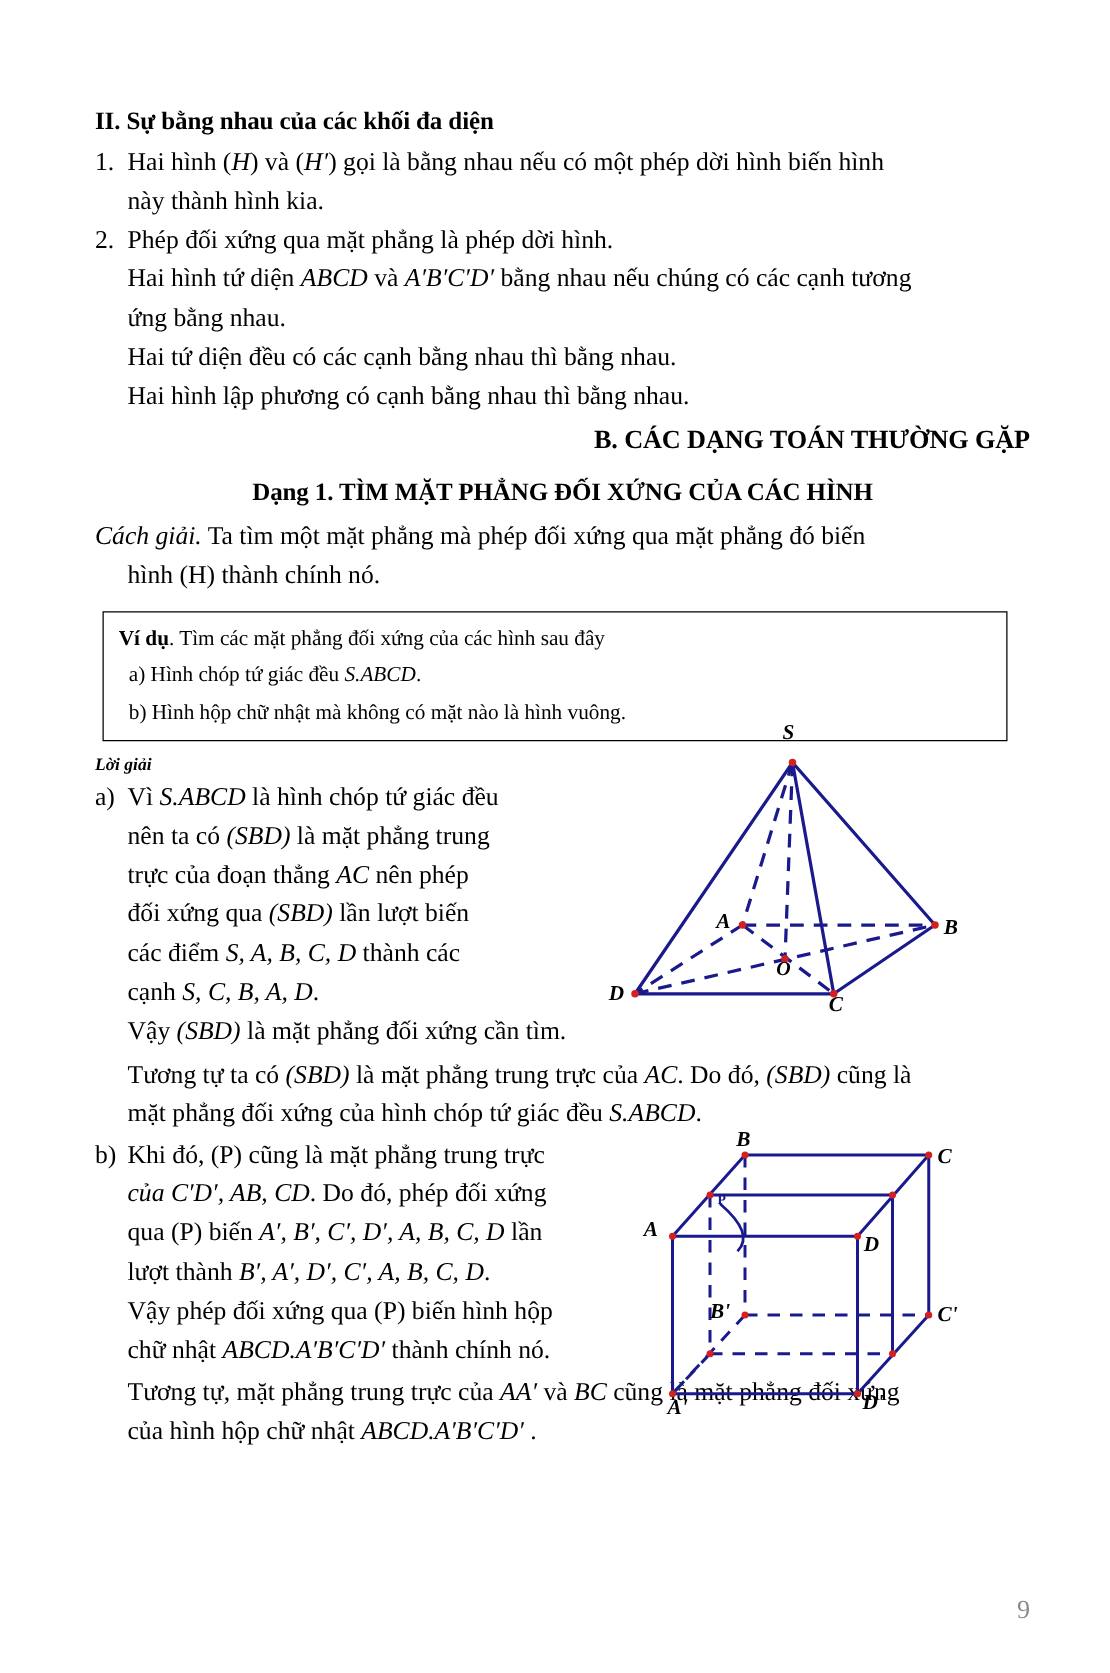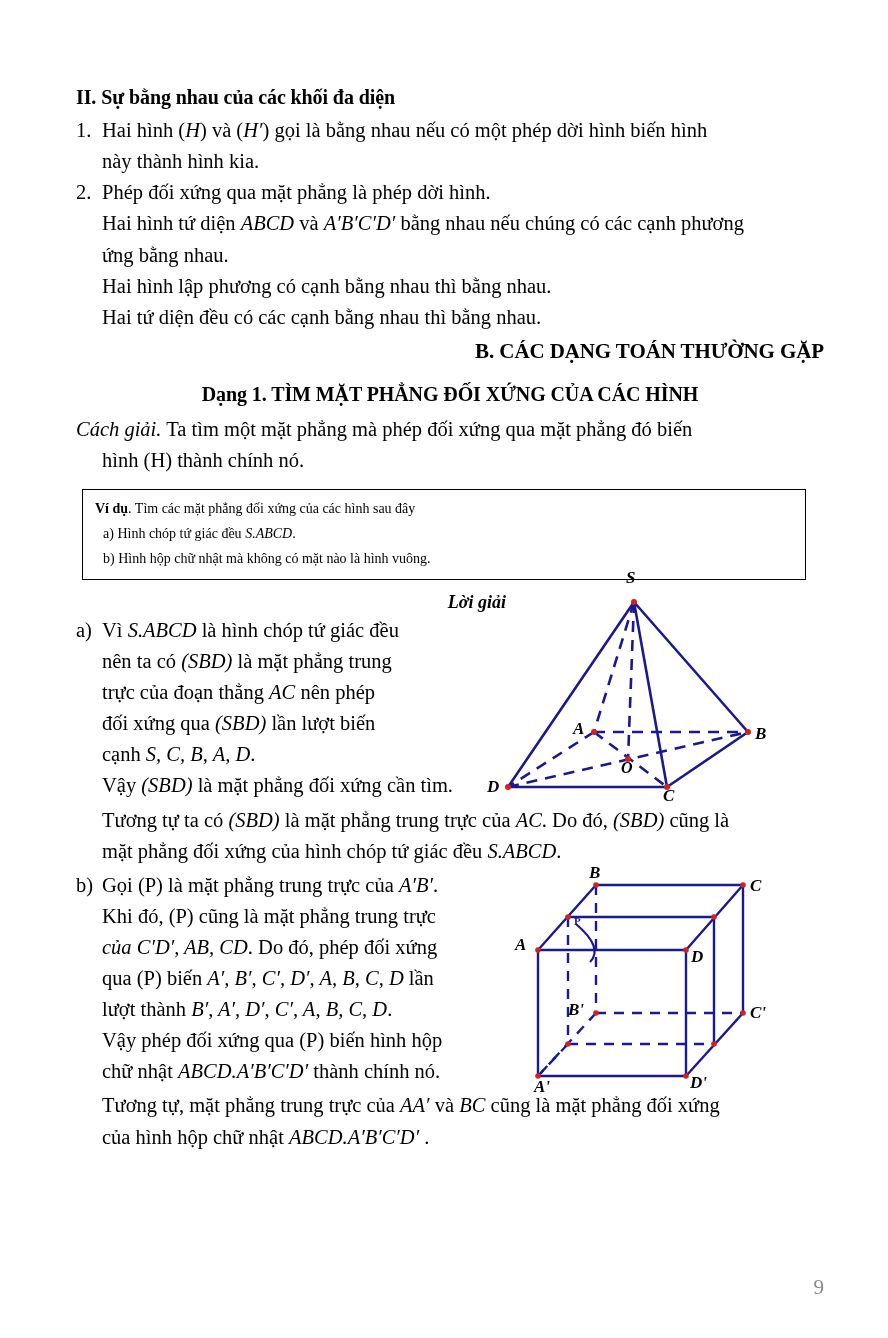--- a/index.html
+++ b/index.html
@@ -82,28 +82,28 @@
   .bi { font-weight: normal; font-style: italic; }
 
   
   .vidu-box {
     border: 1.5px solid #000;
     margin: 13px 0 0 6px;
     padding: 8px 12px 10px 12px;
     width: 724px;
     box-sizing: border-box;
   }
-  .vidu-line { font-size: 14px; line-height: 1.5; }
+  .vidu-line { font-size: 17px; line-height: 1.5; }
 
   
   .loigiai {
-    font-size: 18px;
+    font-size: 14px;
     font-weight: bold;
     font-style: italic;
-    text-align: right;
+    text-align: left;
     margin: 12px 0 2px 0;
     width: 430px;
   }
 
   .colwrap {
     position: relative;
     margin-top: 2px;
   }
   .col-narrow { width: 418px; }
   .col-narrow2 { width: 455px; }
@@ -135,24 +135,24 @@
       <span class="marker">1.</span>
       <span><span>Hai hình (</span><i>H</i><span>) và (</span><i>H</i><i>′</i><span>) gọi là bằng nhau nếu có một phép dời hình biến hình</span></span>
     </div>
     <div class="p indent">này thành hình kia.</div>
 
     <div class="num-item">
       <span class="marker">2.</span>
       <span>Phép đối xứng qua mặt phẳng là phép dời hình.</span>
     </div>
 
-    <div class="p indent"><span>Hai hình tứ diện </span><i>ABCD</i><span> và </span><i>A′B′C′D′</i><span> bằng nhau nếu chúng có các cạnh phương</span></div>
+    <div class="p indent"><span>Hai hình tứ diện </span><i>ABCD</i><span> và </span><i>A′B′C′D′</i><span> bằng nhau nếu chúng có các cạnh tương</span></div>
     <div class="p indent">ứng bằng nhau.</div>
+    <div class="p indent">Hai tứ diện đều có các cạnh bằng nhau thì bằng nhau.</div>
     <div class="p indent">Hai hình lập phương có cạnh bằng nhau thì bằng nhau.</div>
-    <div class="p indent">Hai tứ diện đều có các cạnh bằng nhau thì bằng nhau.</div>
 
     <div class="h-bigsec">B. CÁC DẠNG TOÁN THƯỜNG GẶP</div>
 
     <div class="h-dang">Dạng 1. TÌM MẶT PHẲNG ĐỐI XỨNG CỦA CÁC HÌNH</div>
 
     <div class="p"><span class="bi">Cách giải.</span><span> Ta tìm một mặt phẳng mà phép đối xứng qua mặt phẳng đó biến</span></div>
     <div class="p indent">hình (H) thành chính nó.</div>
 
     <div class="vidu-box">
       <div class="vidu-line"><b>Ví dụ</b><span>. Tìm các mặt phẳng đối xứng của các hình sau đây</span></div>
@@ -201,20 +201,21 @@
         <span style="position:absolute;left:145px;top:178px;font-style:italic;font-weight:bold;font-size:16px;">O</span>
       </div>
 
       <div class="num-item col-narrow">
         <span class="marker">a)</span>
         <span><span>Vì </span><i>S.ABCD</i><span> là hình chóp tứ giác đều</span></span>
       </div>
       <div class="p indent col-narrow"><span>nên ta có  </span><i>(SBD)</i><span> là mặt phẳng trung</span></div>
       <div class="p indent col-narrow just"><span>trực của đoạn thẳng </span><i>AC</i><span>  nên phép</span></div>
       <div class="p indent col-narrow just"><span>đối xứng qua </span><i>(SBD)</i><span> lần lượt biến</span></div>
+      <div class="p indent col-narrow just"><span>các điểm </span><i>S,  A,  B,  C,  D</i><span> thành các</span></div>
       <div class="p indent col-narrow"><span>cạnh </span><i>S, C, B, A, D</i><span>.</span></div>
       <div class="p indent col-narrow" style="margin-top:1px;"><span>Vậy </span><i>(SBD)</i><span> là mặt phẳng đối xứng cần tìm.</span></div>
       <div class="p indent" style="margin-top:5px;"><span>Tương tự ta có </span><i>(SBD)</i><span> là mặt phẳng trung trực của  </span><i>AC</i><span>. Do đó, </span><i>(SBD)</i><span> cũng là</span></div>
       <div class="p indent"><span>mặt phẳng đối xứng  của hình chóp tứ giác đều </span><i>S.ABCD</i><span>.</span></div>
     </div>
 
     <div class="colwrap" style="margin-top:3px;">
 
       <div class="figure fig-cube">
         <svg width="300" height="235" viewBox="0 0 300 235">
@@ -269,21 +270,20 @@
         <span style="position:absolute;left:163px;top:85px;font-style:italic;font-weight:bold;font-size:17px;">D</span>
         <span style="position:absolute;left:40px;top:138px;font-style:italic;font-weight:bold;font-size:17px;">B'</span>
         <span style="position:absolute;left:222px;top:141px;font-style:italic;font-weight:bold;font-size:17px;">C'</span>
         <span style="position:absolute;left:6px;top:215px;font-style:italic;font-weight:bold;font-size:17px;">A'</span>
         <span style="position:absolute;left:162px;top:211px;font-style:italic;font-weight:bold;font-size:17px;">D'</span>
         <span style="position:absolute;left:46px;top:53px;font-weight:bold;font-size:11px;color:#1a1a8c;">P</span>
       </div>
 
       <div class="num-item col-narrow2">
         <span class="marker">b)</span>
-        <span><span>Gọi (P) là mặt phẳng trung trực của </span><i>A′B′</i><span>.</span></span>
       </div>
       <div class="p indent col-narrow2">Khi đó, (P) cũng là mặt phẳng trung trực</div>
       <div class="p indent col-narrow2 just"><i>của C′D′, AB, CD</i><span>. Do đó, phép đối xứng</span></div>
       <div class="p indent col-narrow2 just"><span>qua (P) biến </span><i>A′,  B′,  C′,  D′,  A,  B,  C,  D</i><span> lần</span></div>
       <div class="p indent col-narrow2"><span>lượt thành </span><i>B′, A′, D′, C′, A, B, C, D</i><span>.</span></div>
       <div class="p indent col-narrow2">Vậy phép đối xứng qua (P) biến hình hộp</div>
       <div class="p indent col-narrow2"><span>chữ nhật </span><i>ABCD.A′B′C′D′</i><span> thành chính nó.</span></div>
       <div class="p indent" style="margin-top:4px;"><span>Tương tự, mặt phẳng trung trực của </span><i>AA′</i><span> và </span><i>BC</i><span> cũng là mặt phẳng đối xứng</span></div>
       <div class="p indent"><span>của hình hộp chữ nhật </span><i>ABCD.A′B′C′D′</i><span> .</span></div>
     </div>

